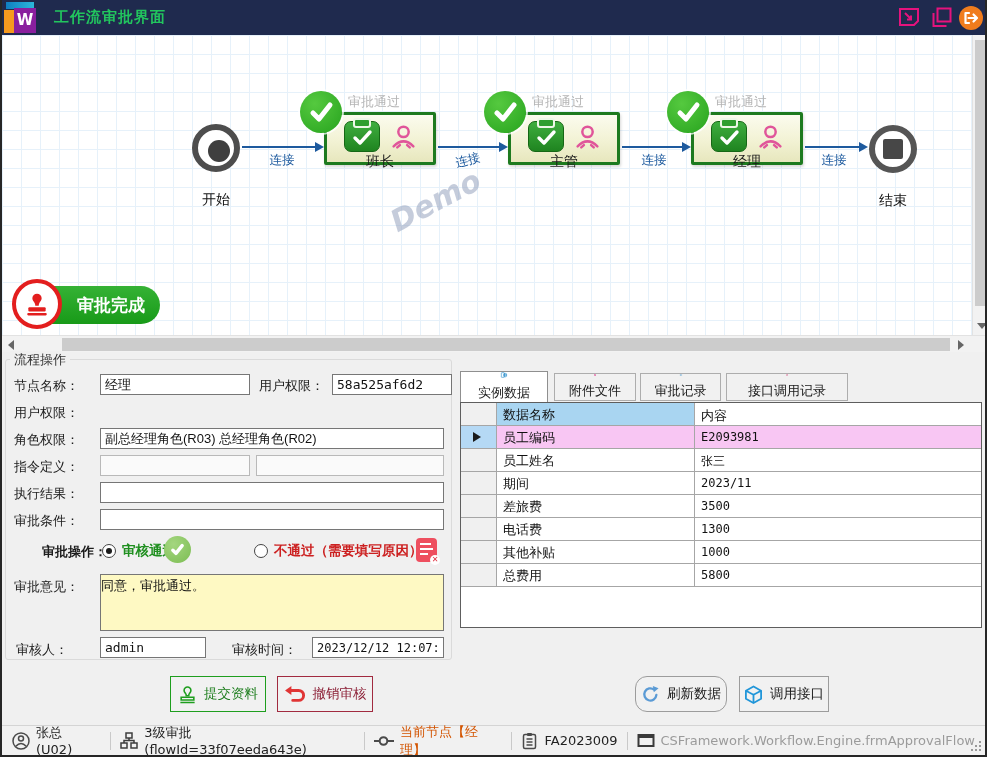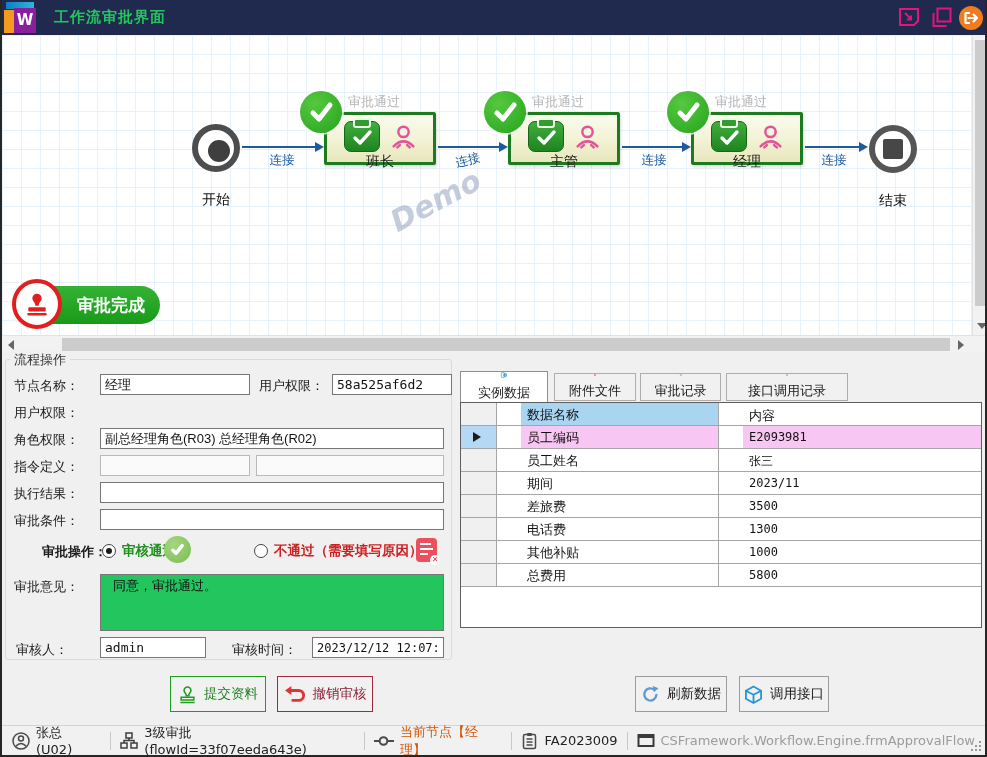--- a/index.html
+++ b/index.html
@@ -75,22 +75,22 @@
 
   
   .groupbox { position:absolute; left:3px; top:359px; width:447px; height:301px;
               border:1px solid #dadada; border-radius:3px; }
   .group-label { position:absolute; left:8px; top:351px; font-size:13px; color:#333;
                  background:#f0f0f0; padding:0 4px; z-index:2; }
   .flabel { position:absolute; font-size:13px; color:#1c1c1c; }
   .finput { position:absolute; height:21px; border:1px solid #767676; background:#fff;
             font-size:13px; padding:1px 4px; color:#111; }
   .finput.dim { background:#fafafa; border-color:#b9b9b9; }
-  .ftext { position:absolute; border:1px solid #767676; background:#22c55e; font-size:13px;
-           font-family:inherit; padding:2px 12px; resize:none; color:#111; }
+  .ftext { position:absolute; border:1px solid #767676; background:#fef9c3; font-size:13px;
+           font-family:inherit; padding:2px 0; resize:none; color:#111; }
   .radio { position:absolute; width:14px; height:14px; border:1px solid #444; border-radius:50%; background:#fff; cursor:pointer; }
   .radio.checked::after { content:""; position:absolute; inset:3px; background:#1c1c1c; border-radius:50%; }
   .opt-pass { position:absolute; font-size:13.5px; font-weight:bold; color:#1f8f1f; cursor:pointer; }
   .opt-reject { position:absolute; font-size:13.5px; font-weight:bold; color:#cc2020; cursor:pointer; }
   .pass-badge { position:absolute; width:27px; height:27px; border-radius:50%;
                 background:radial-gradient(circle at 35% 30%,#a4d67f,#7cbd53); }
   .pass-badge svg { position:absolute; inset:5px; stroke:#fff; stroke-width:4.5; fill:none; stroke-linecap:round; stroke-linejoin:round; }
   .reject-doc { position:absolute; width:21px; height:24px; background:#ee4f5f; border-radius:4px; }
   .reject-doc i { position:absolute; left:4px; height:2px; background:#fff; }
   .reject-doc em { position:absolute; right:-3px; bottom:-3px; width:10px; height:10px; background:#fff;
@@ -99,21 +99,21 @@
 
   
   .tab { position:absolute; display:flex; align-items:center; justify-content:center; gap:6px;
          font-size:13px; color:#1a1a1a; cursor:pointer;flex-direction:column; }
   .tab.active { background:#fff; border:1px solid #8f8f8f; border-bottom:none; z-index:6; }
   .tab.plain { background:#f1f1f1; border:1px solid #adadad; }
 
   
   .gridtable { position:absolute; left:458px; top:402px; width:522px; height:226px;
                border:1px solid #5e5e5e; background:#fff; z-index:5; }
-  .trow { display:flex; height:23px; border-bottom:1px solid #a6a6a6;gap:24px; }
+  .trow { display:flex; height:23px; border-bottom:1px solid #a6a6a6; }
   .c-sel { width:36px; background:#f0f0f0; border-right:1px solid #a6a6a6; position:relative; }
   .c-name { width:198px; border-right:1px solid #a6a6a6; padding:3px 6px; font-size:13px; color:#111; overflow:hidden; white-space:nowrap; }
   .c-val { flex:1; padding:4px 6px; font-size:12px; color:#111;
            font-family:"DejaVu Sans Mono","Liberation Mono",monospace; overflow:hidden; white-space:nowrap; }
   .thead .c-name { background:#a9d5f1; }
   .thead .c-val { font-family:inherit; font-size:13px; }
   .row-cur .c-name, .row-cur .c-val { background:#f8c6f3; }
   .row-cur .c-sel { background:#b5d9f5; }
   .rowmark { position:absolute; left:12px; top:6px; width:0; height:0; border-left:8px solid #1a1a1a;
              border-top:5px solid transparent; border-bottom:5px solid transparent; }
@@ -421,21 +421,21 @@
     </svg>
     <span>提交资料</span>
   </button>
   <button class="btn btn-red" style="left:275px; top:676px; width:96px;">
     <svg width="22" height="19" viewBox="0 0 24 21">
       <path d="M6.5 6 h9.5 a5.5 5.5 0 0 1 0 11 H9.5" fill="none" stroke="#e03535" stroke-width="3.2" stroke-linecap="round"></path>
       <polygon points="8,1 8,11 1,6" fill="#e03535"></polygon>
     </svg>
     <span>撤销审核</span>
   </button>
-  <button class="btn btn-gray" style="left:633px; top:676px; width:92px;">
+  <button class="btn btn-gray" style="left:633px; top:676px; width:92px;border-radius:12px;">
     <svg width="19" height="19" viewBox="0 0 20 20">
       <path d="M16.2 10.5 a6.4 6.4 0 1 1 -2.4 -5.6" fill="none" stroke="#5b9bd5" stroke-width="2.4" stroke-linecap="round"></path>
       <polygon points="12.5,1 18.5,3.5 13.5,7.5" fill="#5b9bd5"></polygon>
     </svg>
     <span>刷新数据</span>
   </button>
   <button class="btn btn-gray" style="left:737px; top:676px; width:90px;">
     <svg width="19" height="19" viewBox="0 0 20 20">
       <g stroke="#2196d9" stroke-width="1.9" fill="none" stroke-linejoin="round">
         <polygon points="10,1.5 18,6 18,14.5 10,19 2,14.5 2,6"></polygon>

